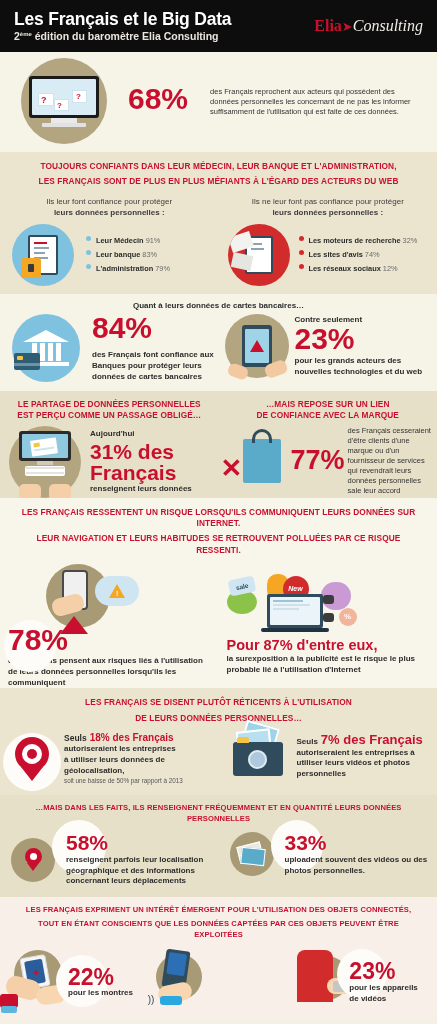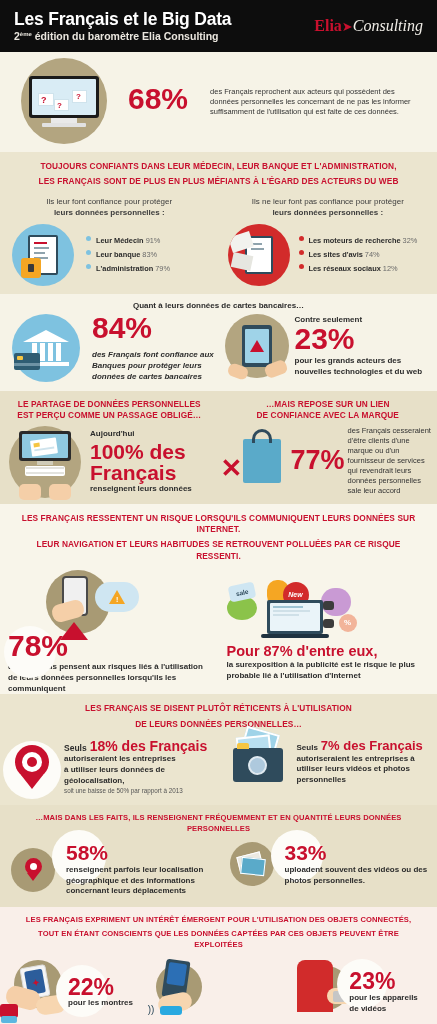--- a/index.html
+++ b/index.html
@@ -207,21 +207,21 @@
               <div style="height:4px;background:#fff;margin-top:1px;"></div>
             </div>
             <div style="position:absolute;left:2px;bottom:12px;width:26px;height:17px;background:#2f5d73;border-radius:2px;">
               <div style="width:6px;height:4px;background:#f5c542;margin:3px 0 0 3px;border-radius:1px;"></div>
               <div style="height:3px;background:#6e93a5;margin-top:3px;"></div>
             </div>
           </div>
         </div>
         <div style="flex:1;padding-right:4px;">
           <div class="big">84%</div>
-          <div class="body-b" style="margin-top:8px;font-style:italic;">des Français font confiance aux Banques pour protéger leurs données de cartes bancaires</div>
+          <div class="body-b" style="margin-top:8px;">des Français font confiance aux Banques pour protéger leurs données de cartes bancaires</div>
         </div>
       </div>
       <div class="cell row" style="align-items:center;">
         <div style="width:76px;display:flex;justify-content:center;">
           <div class="circ c-tan" style="width:64px;height:64px;display:flex;align-items:center;justify-content:center;position:relative;">
             <div style="width:30px;height:42px;background:#2f4b5c;border-radius:3px;padding:4px 3px;">
               <div style="background:#9fd3e8;height:100%;border-radius:1px;display:flex;align-items:center;justify-content:center;">
                 <div style="width:0;height:0;border-left:7px solid transparent;border-right:7px solid transparent;border-bottom:12px solid transparent;position:relative;">
                   <div style="position:absolute;left:-7px;top:0;width:0;height:0;border-left:7px solid transparent;border-right:7px solid transparent;border-bottom:12px solid #c8102e;"></div>
                 </div>
@@ -233,21 +233,21 @@
         </div>
         <div style="flex:1;padding-right:8px;">
           <div class="body-b">Contre seulement</div>
           <div class="big">23%</div>
           <div class="body-b" style="margin-top:2px;">pour les grands acteurs des nouvelles technologies et du web</div>
         </div>
       </div>
     </div>
   </div>
 
-  <div class="band bg-beige2" style="padding-bottom:6px;">
+  <div class="band bg-beige2" style="">
     <div class="row">
       <div class="cell">
         <div class="hl" style="padding:8px 6px 0;">LE PARTAGE DE DONNÉES PERSONNELLES</div>
         <div class="hl" style="padding:0 6px 0;">EST PERÇU COMME UN PASSAGE OBLIGÉ…</div>
         <div class="row" style="align-items:center;margin-top:5px;">
           <div style="width:90px;display:flex;justify-content:center;">
             <div class="circ c-tan" style="width:72px;height:72px;display:flex;align-items:flex-start;justify-content:center;position:relative;padding-top:5px;">
               <div style="width:52px;">
                 <div class="mon-body" style="height:30px;background:#2b2b2b;">
                   <div class="mon-screen" style="height:100%;background:#8fc9e0;position:relative;">
@@ -262,21 +262,21 @@
                   <div style="width:100%;height:2px;background:#e3e3df;"></div>
                   <div style="width:100%;height:2px;background:#e3e3df;"></div>
                 </div>
               </div>
               <div style="position:absolute;left:10px;bottom:-2px;width:22px;height:16px;background:#f5cfa8;border-radius:5px;"></div>
               <div style="position:absolute;right:10px;bottom:-2px;width:22px;height:16px;background:#f5cfa8;border-radius:5px;"></div>
             </div>
           </div>
           <div style="flex:1;padding-right:6px;">
             <div class="body-b">Aujourd'hui</div>
-            <div class="big-sm" style="margin:1px 0;">100% des Français</div>
+            <div class="big-sm" style="margin:1px 0;">31% des Français</div>
             <div class="body-b">renseignent leurs données</div>
           </div>
         </div>
       </div>
       <div class="cell">
         <div class="hl" style="padding:8px 6px 0;">…MAIS REPOSE SUR UN LIEN</div>
         <div class="hl" style="padding:0 6px 0;">DE CONFIANCE AVEC LA MARQUE</div>
         <div class="row" style="align-items:center;margin-top:5px;">
           <div style="width:72px;display:flex;justify-content:center;position:relative;">
             <div style="width:38px;height:44px;background:#5aaac9;border-radius:2px;position:relative;margin-left:14px;">
@@ -356,21 +356,21 @@
               <div style="width:20px;height:20px;border-radius:50%;background:#fff;display:flex;align-items:center;justify-content:center;">
                 <div style="width:10px;height:10px;border-radius:50%;background:#c8102e;"></div>
               </div>
             </div>
             <div style="width:0;height:0;margin:-4px auto 0;border-left:11px solid transparent;border-right:11px solid transparent;border-top:14px solid #c8102e;"></div>
           </div>
         </div>
         <div style="flex:1;padding-right:6px;position:relative;z-index:3;">
           <div style="display:flex;align-items:baseline;gap:3px;">
             <span class="body-b" style="font-size:8.5px;">Seuls</span>
-            <span class="big-sm" style="font-size:14px;">18% des Français</span>
+            <span class="big-sm" style="font-size:10px;">18% des Français</span>
           </div>
           <div class="body-b">autoriseraient les entreprises</div>
           <div class="body-b">à utiliser leurs données de géolocalisation,</div>
           <div class="tiny" style="margin-top:1px;">soit une baisse de 50% par rapport à 2013</div>
         </div>
       </div>
       <div class="cell row" style="align-items:center;">
         <div style="width:78px;display:flex;justify-content:center;position:relative;">
           <div style="position:absolute;left:24px;top:-12px;width:34px;height:26px;background:#9fd3e8;border:2px solid #fff;transform:rotate(16deg);"></div>
           <div style="position:absolute;left:18px;top:-6px;width:34px;height:26px;background:#b8dff0;border:2px solid #fff;transform:rotate(-6deg);"></div>

